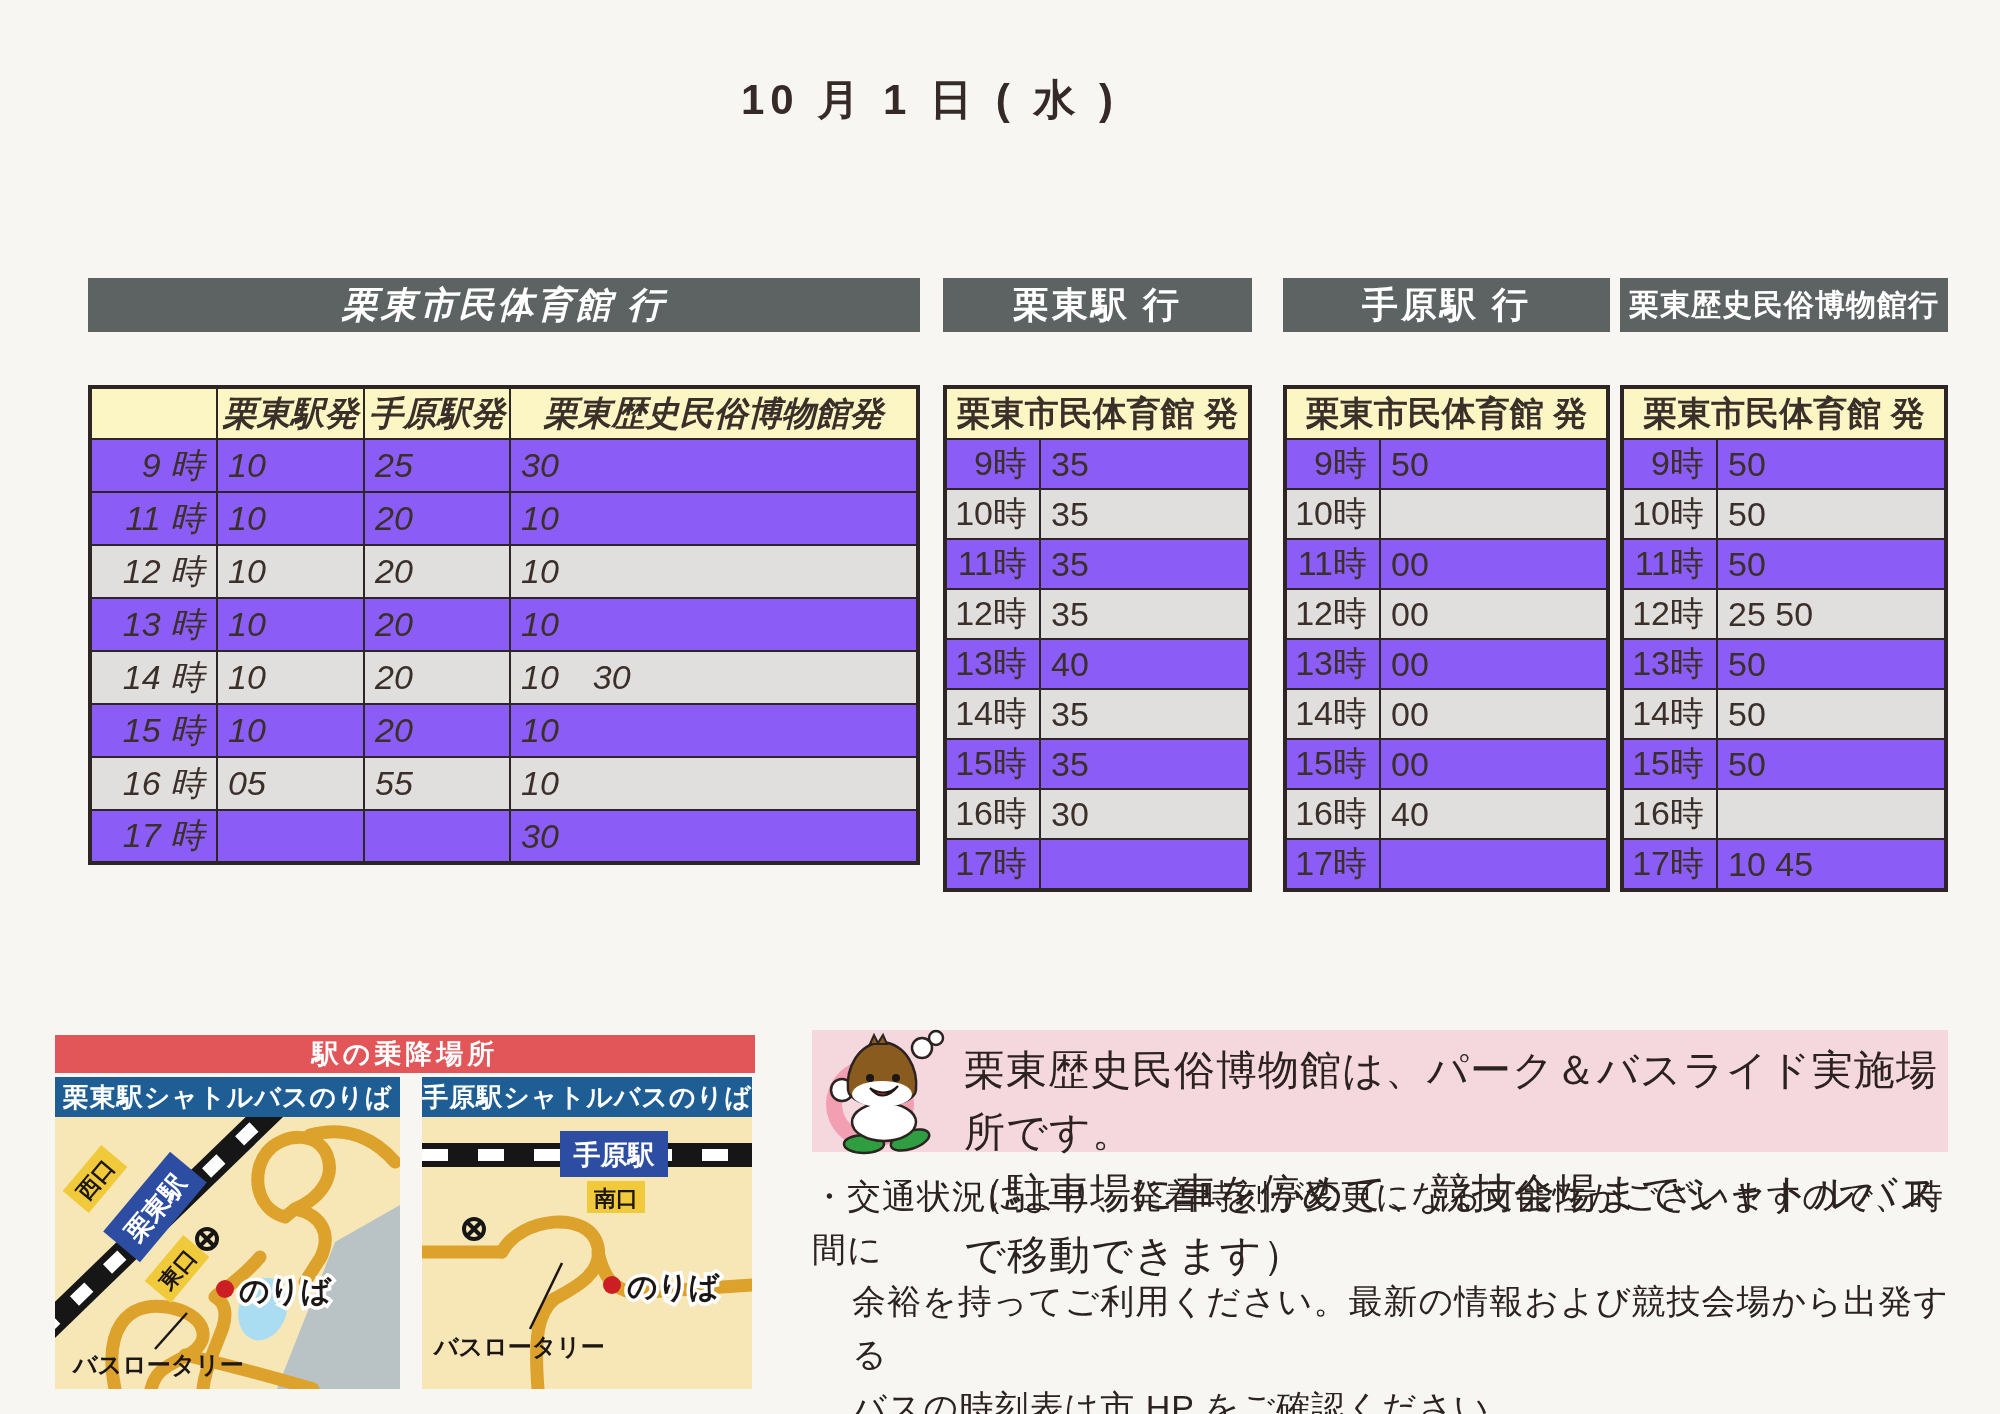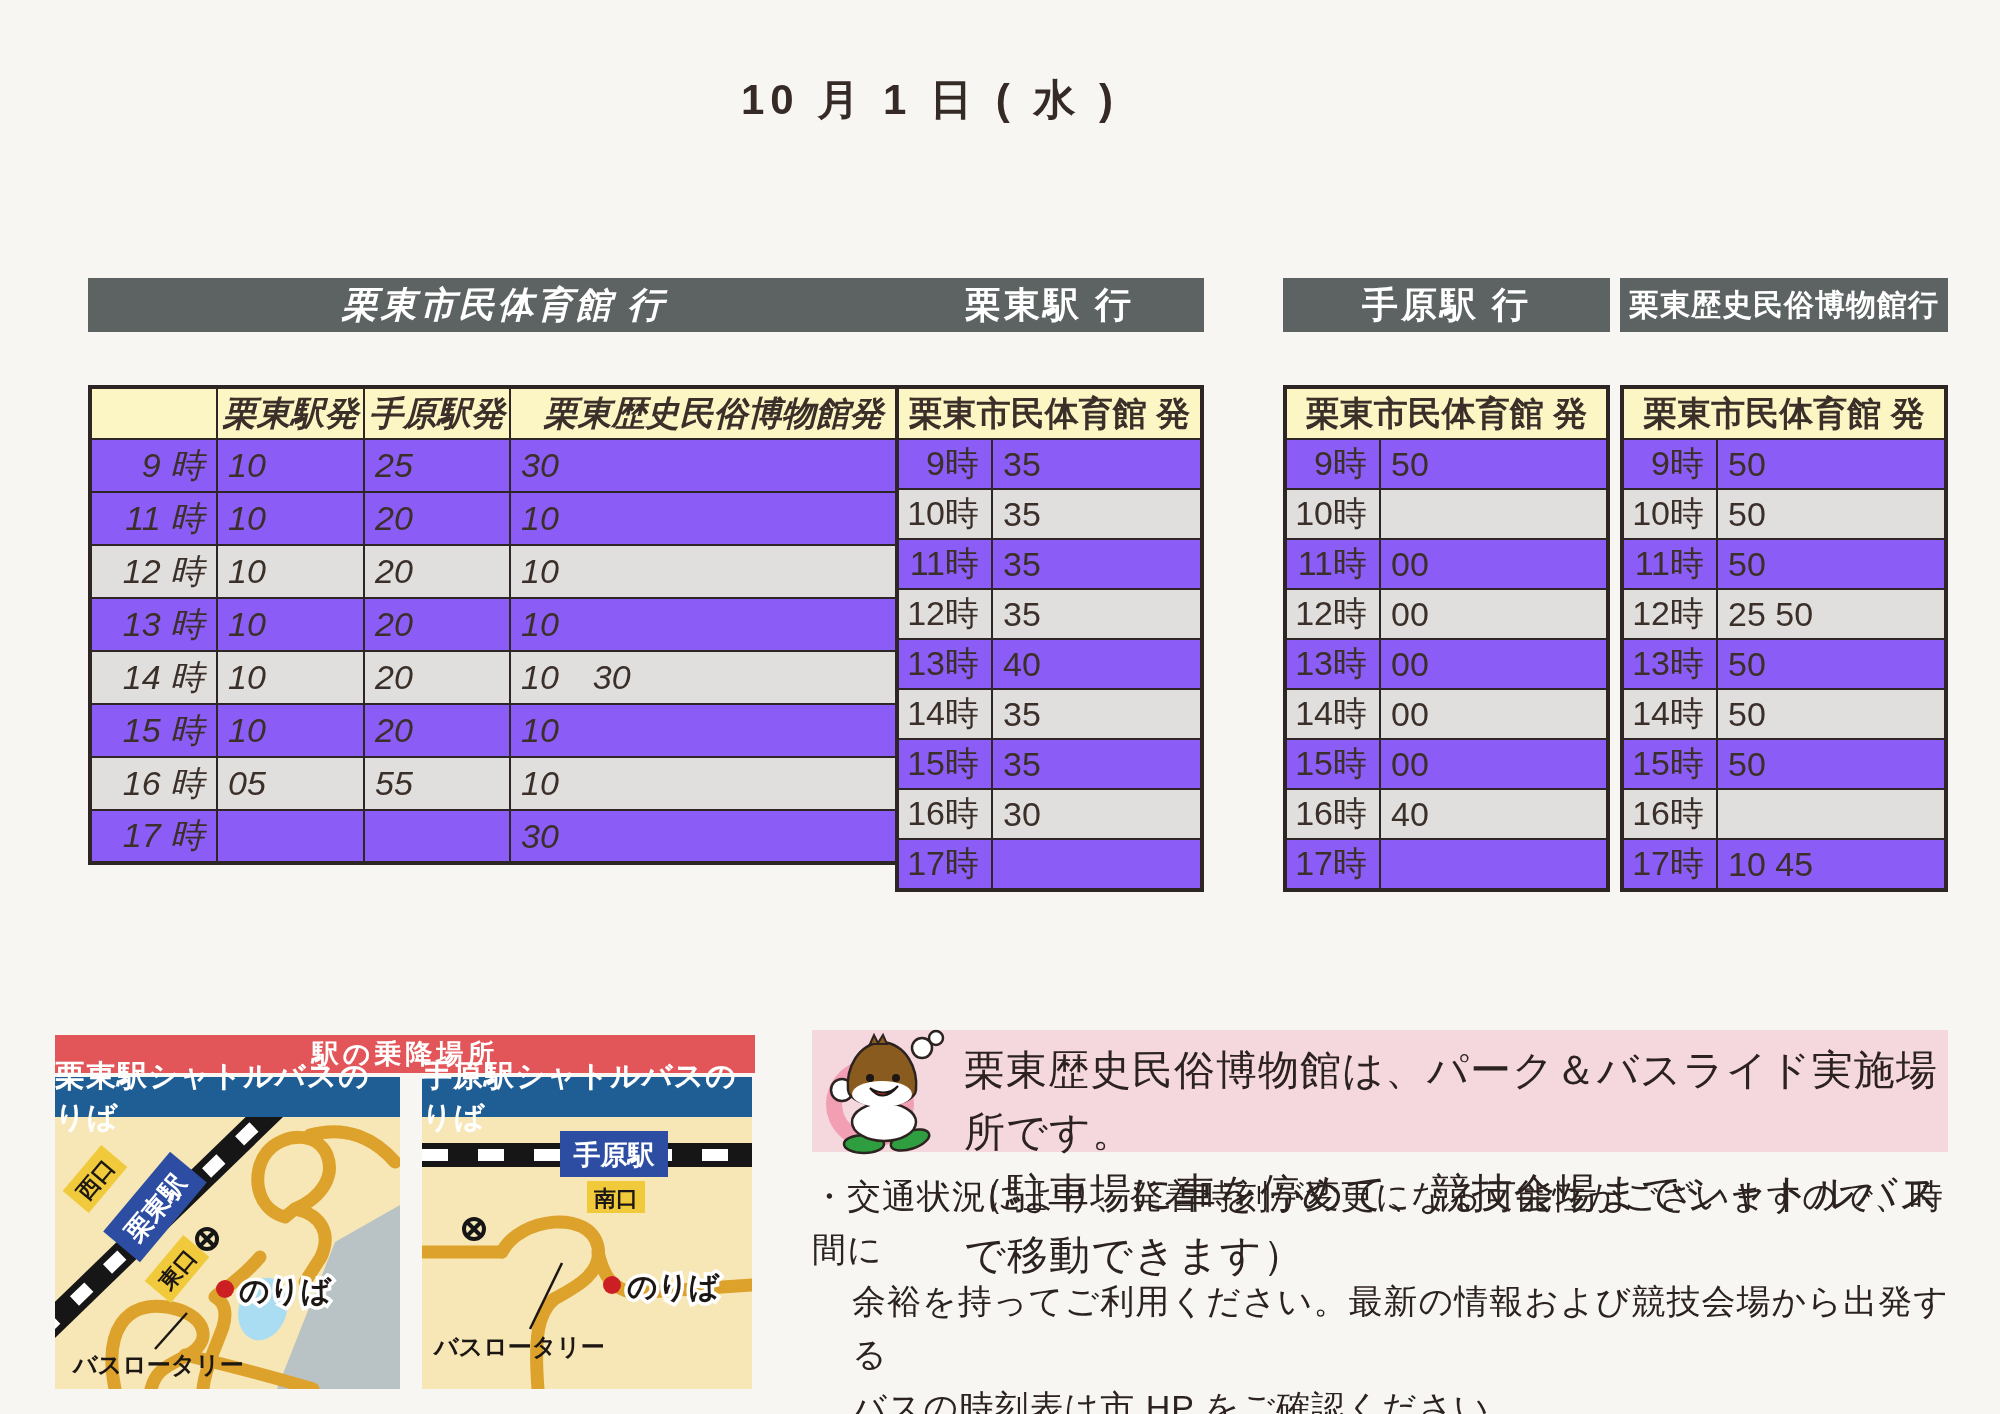--- a/index.html
+++ b/index.html
@@ -11,21 +11,21 @@
   }
   
   .page-title{
     position:absolute; left:0; top:72px; width:1860px;
     text-align:center; font-size:42px; font-weight:bold; letter-spacing:6px;
     color:#352a26;
   }
   
   .tblwrap{position:absolute;}
   .w1{left:88px;  top:278px; width:832px;font-style:italic;}
-  .w2{left:895px; top:278px; width:309px;}
+  .w2{left:943px; top:278px; width:309px;}
   .w3{left:1283px;top:278px; width:327px;}
   .w4{left:1620px;top:278px; width:328px;}
   .bar{
     height:54px; background:#5d6362; color:#ffffff;
     display:flex; align-items:center; justify-content:center;
     font-size:36px; font-weight:bold; letter-spacing:3px;
   }
   .w4 .bar{font-size:30px; letter-spacing:1px;}
   table.tt{
     margin-top:53px; width:100%;
@@ -53,21 +53,21 @@
     height:38px; background:#e25659; color:#ffffff;
     display:flex; align-items:center; justify-content:center;
     font-size:27px; font-weight:bold; letter-spacing:4px;
   }
   .mapcards{display:flex; gap:22px; margin-top:4px;}
   .mapcard{width:345px;}
   .mapcard.right{width:330px;}
   .bluebar{
     height:40px; background:#1e5e94; color:#ffffff;
     display:flex; align-items:center; justify-content:center;
-    font-size:30px; font-weight:bold; letter-spacing:1px;
+    font-size:26px; font-weight:bold; letter-spacing:1px;
   }
   svg.map{display:block; background:#f8e7b6;}
   
   .pink{
     position:absolute; left:812px; top:1030px; width:1136px; height:122px;
     background:#f5d8de;
   }
   .pink .txt{
     margin-left:152px; padding-top:10px;
     font-size:41px; line-height:1.5; color:#2c2320; letter-spacing:1px;

